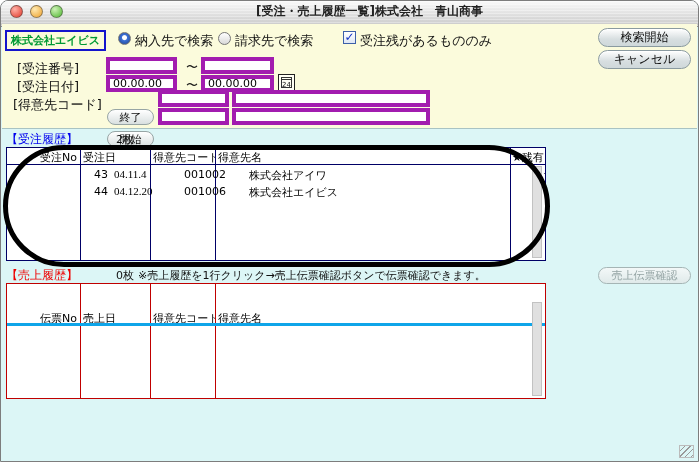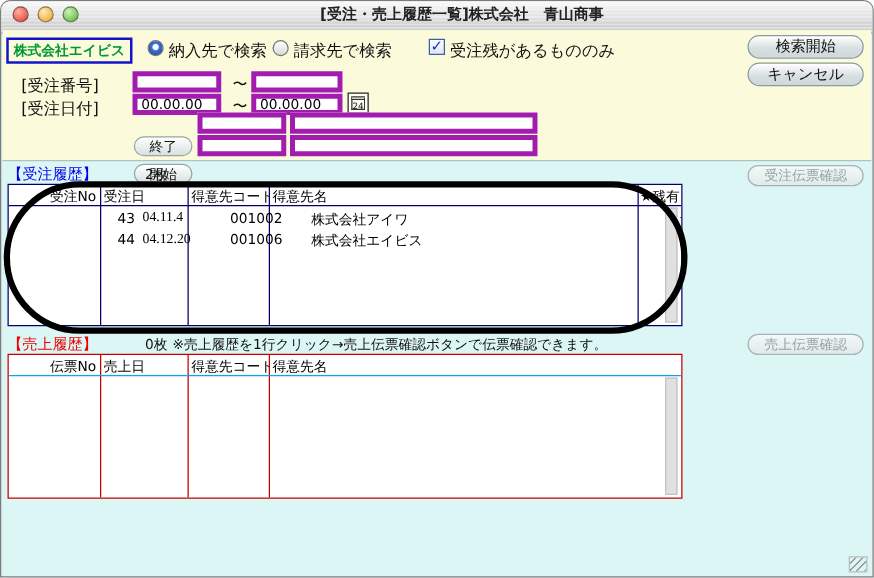--- a/index.html
+++ b/index.html
@@ -60,21 +60,21 @@
              display:flex; align-items:center; justify-content:center; }
   
   .htable { position:absolute; left:5px; width:540px; background:#fff; }
   .htable.order { top:146px; height:114px; border:1px solid #000066; }
   .htable.sales { top:282px; height:116px; border:1px solid #c00000; }
   .vline { position:absolute; top:0; bottom:0; width:1px; }
   .order .vline { background:#000066; }
   .sales .vline { background:#c00000; }
   .thead { position:absolute; left:0; right:0; top:0; height:17px; display:flex; }
   .order .thead { border-bottom:1px solid #000066; }
-  .sales .thead { border-bottom:1px solid #0ea5e9; }
+  .sales .thead { border-bottom:3px solid #0ea5e9;margin-top:25px; }
   .tbody { position:absolute; left:0; right:0; top:18px; bottom:0; overflow:hidden; }
   .trow { display:flex; height:17px;padding-left:31px; }
   .cell { font-size:11px; color:#000; padding:2px 3px; white-space:nowrap; overflow:hidden; flex:none; }
   .c0 { width:73px; text-align:right; }
   .c1 { width:70px;font-family:Liberation Serif, serif; }
   .c2 { width:65px; }
   .order .c3 { width:295px; }
   .sales .c3 { width:330px; }
   .c4 { width:36px; padding-left:2px; }
   .vscroll { position:absolute; right:3px; top:18px; bottom:2px; width:10px;
@@ -122,30 +122,30 @@
   <input class="tinput" style="left: 200px; top: 56px; width: 73px;" value="">
 
   <div class="flabel" style="left:16px; top:77px;">[受注日付]</div>
   <input class="tinput" style="left: 105px; top: 74px; width: 71px;" value="00.00.00">
   <div class="tilde" style="left:185px; top:76px;">〜</div>
   <input class="tinput" style="left: 200px; top: 74px; width: 73px;" value="00.00.00">
   <div class="calbtn">
     <div class="cal-in">24</div>
   </div>
 
+  <div class="flabel" style="left:12px; top:95px;">[得意先コード]</div>
   <div class="pill-sm" style="left:106px; top:90px;margin-top:40px;">開始</div>
   <input class="tinput" style="left: 157px; top: 89px; width: 71px;" value="">
   <input class="tinput" style="left: 231px; top: 89px; width: 198px;" value="">
   <div class="pill-sm" style="left:106px; top:108px;">終了</div>
   <input class="tinput" style="left: 157px; top: 107px; width: 71px;" value="">
   <input class="tinput" style="left: 231px; top: 107px; width: 198px;" value="">
 
   <div class="sec-label" style="left:5px; top:130px; color:#0000ee;">【受注履歴】</div>
   <div class="count" style="top:131px;">2枚</div>
-  <div class="dis-btn" style="top:131px;">受注伝票確認</div>
 
   <div class="htable order">
     <div class="vline" style="left:73px;"></div>
     <div class="vline" style="left:143px;"></div>
     <div class="vline" style="left:208px;"></div>
     <div class="vline" style="left:503px;"></div>
     <div class="thead">
         <div class="cell c0">受注No</div>
         <div class="cell c1">受注日</div>
         <div class="cell c2">得意先コード</div>

